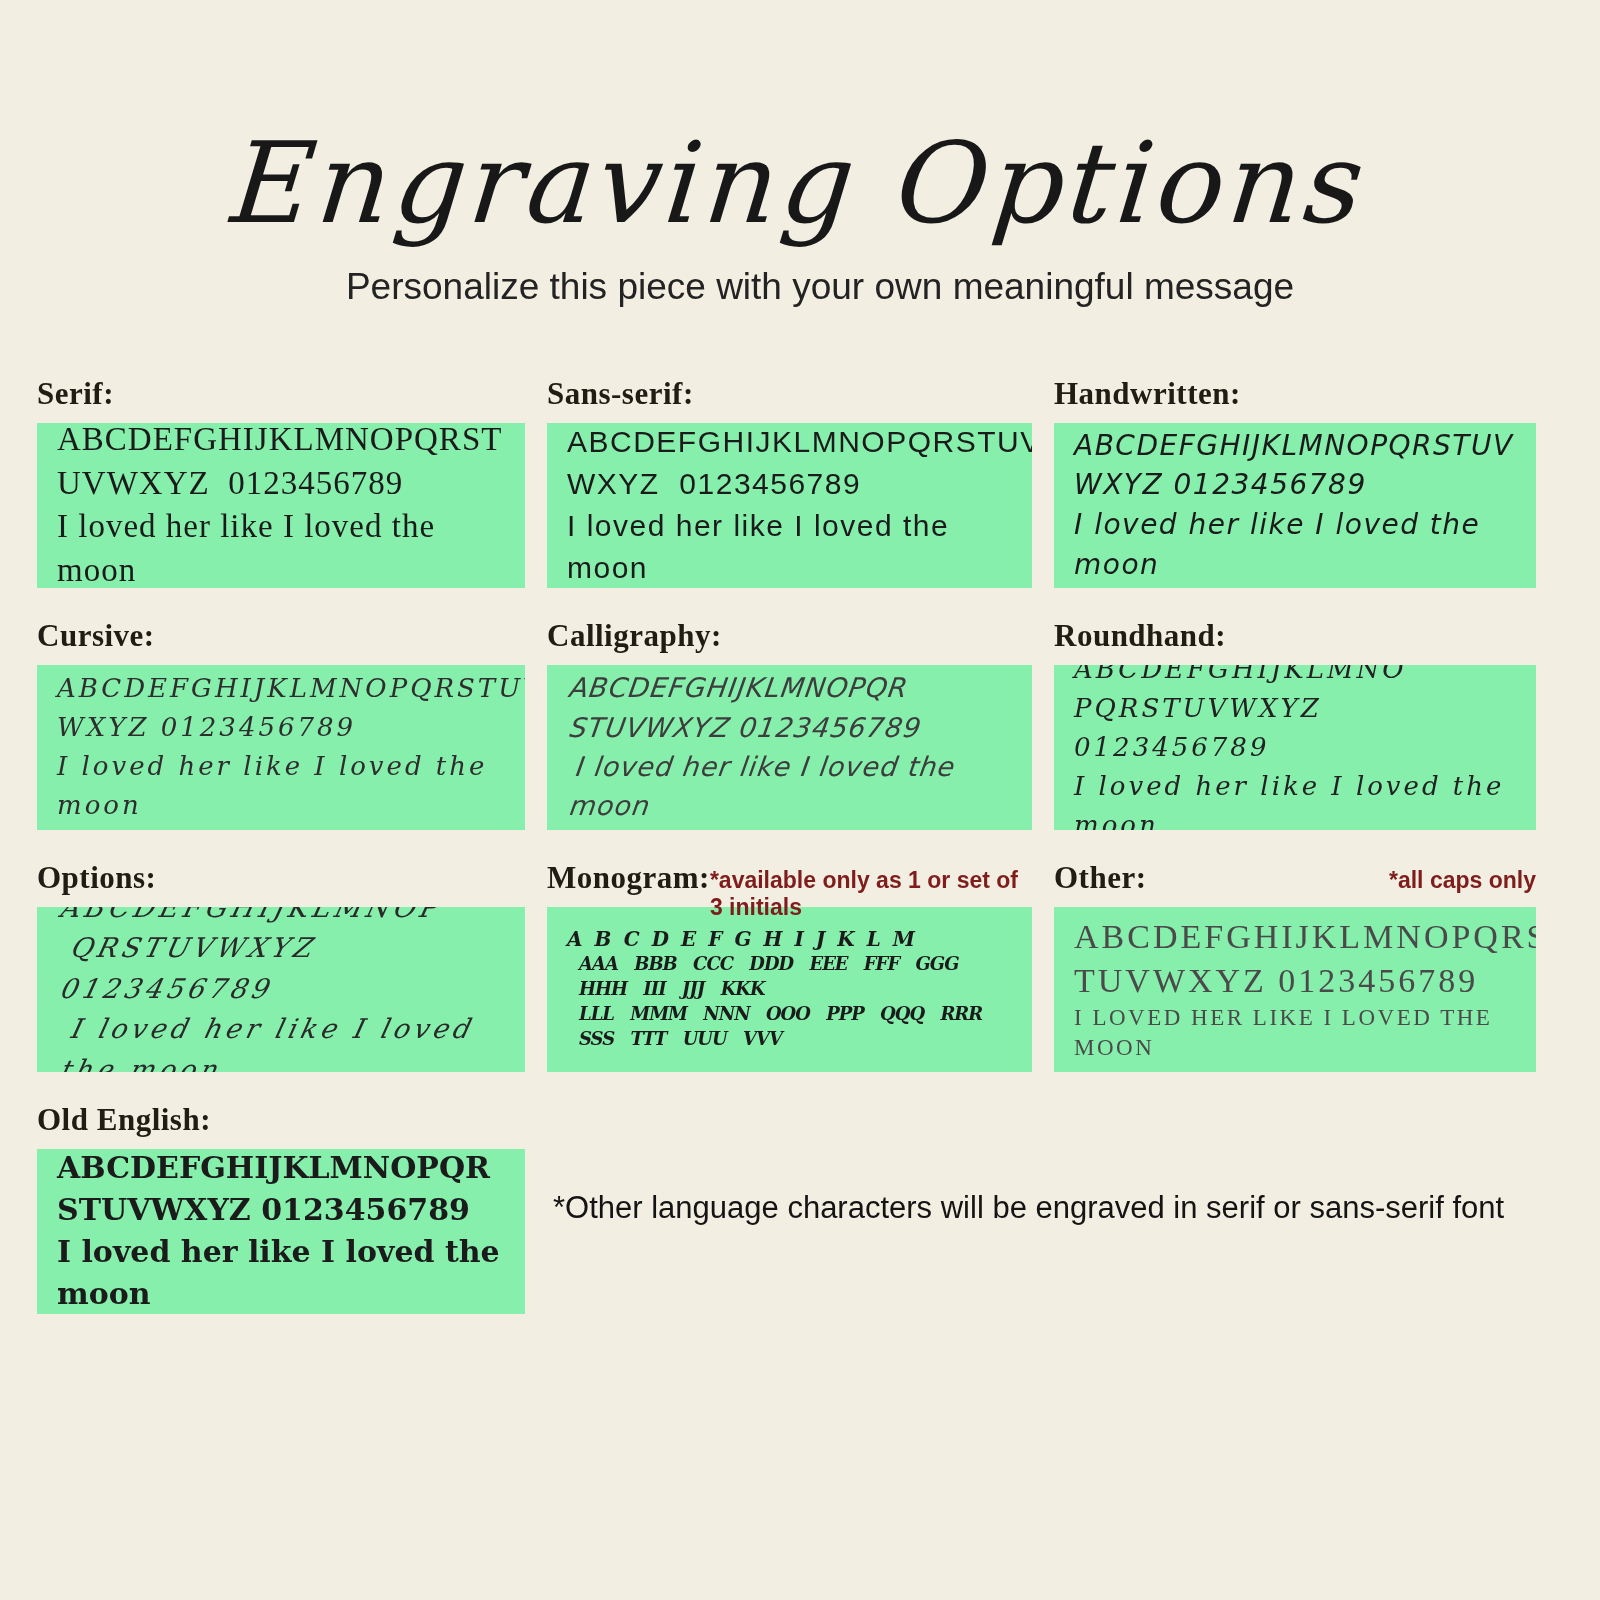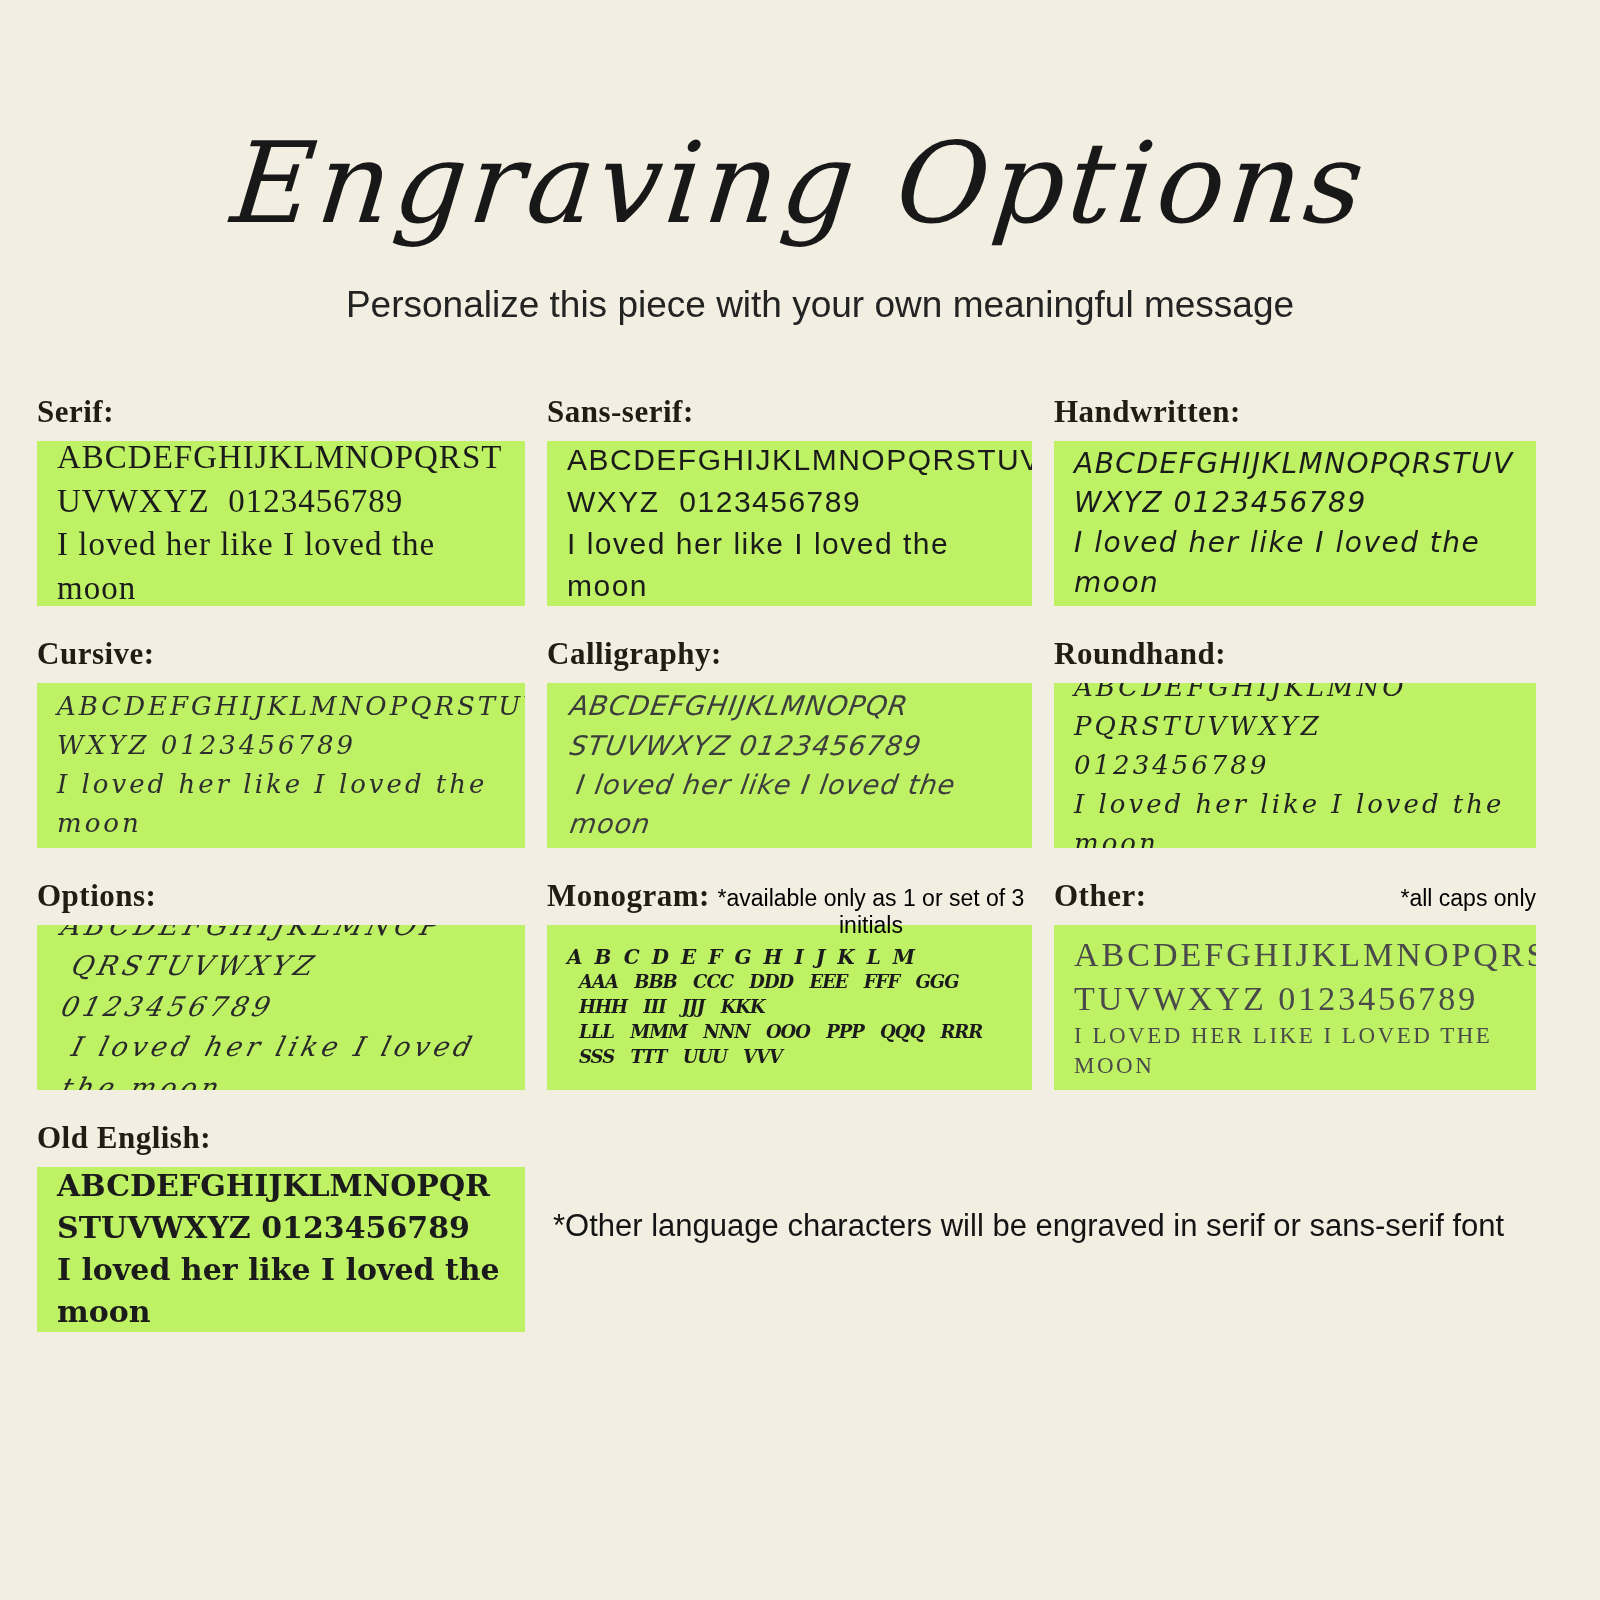--- a/index.html
+++ b/index.html
@@ -17,21 +17,21 @@
     font-family:"DejaVu Serif", serif;
     font-style:italic;
     font-weight:400;
     font-size:112px;
     letter-spacing:4px;
     color:#181818;
     transform:skewX(-6deg);
   }
   .subtitle {
     text-align:center;
-    margin-top:30px;
+    margin-top:12px;
     font-size:37px;
     line-height:1.45;
     color:#232323;
     padding-left:40px;
   }
   .grid {
     margin:62px 64px 0 37px;
     display:grid;
     grid-template-columns:488px 485px 482px;
     column-gap:22px;
@@ -46,26 +46,25 @@
   }
   .label {
     font-family:"Liberation Serif", serif;
     font-weight:bold;
     font-size:31px;
     color:#211d15;
     letter-spacing:0.5px;
   }
   .note {
     font-size:23px;
-    color:#000000;
-    font-weight:normal;
-    text-align:center;
+    color:#7f1d1d;
+    font-weight:bold;
   }
   .panel {
-    background:#bef264;
+    background:#86efac;
     height:165px;
     box-sizing:border-box;
     padding:14px 20px;
     display:flex;
     flex-direction:column;
     justify-content:center;
     overflow:hidden;
   }
   .line { white-space:pre-wrap; }
 

